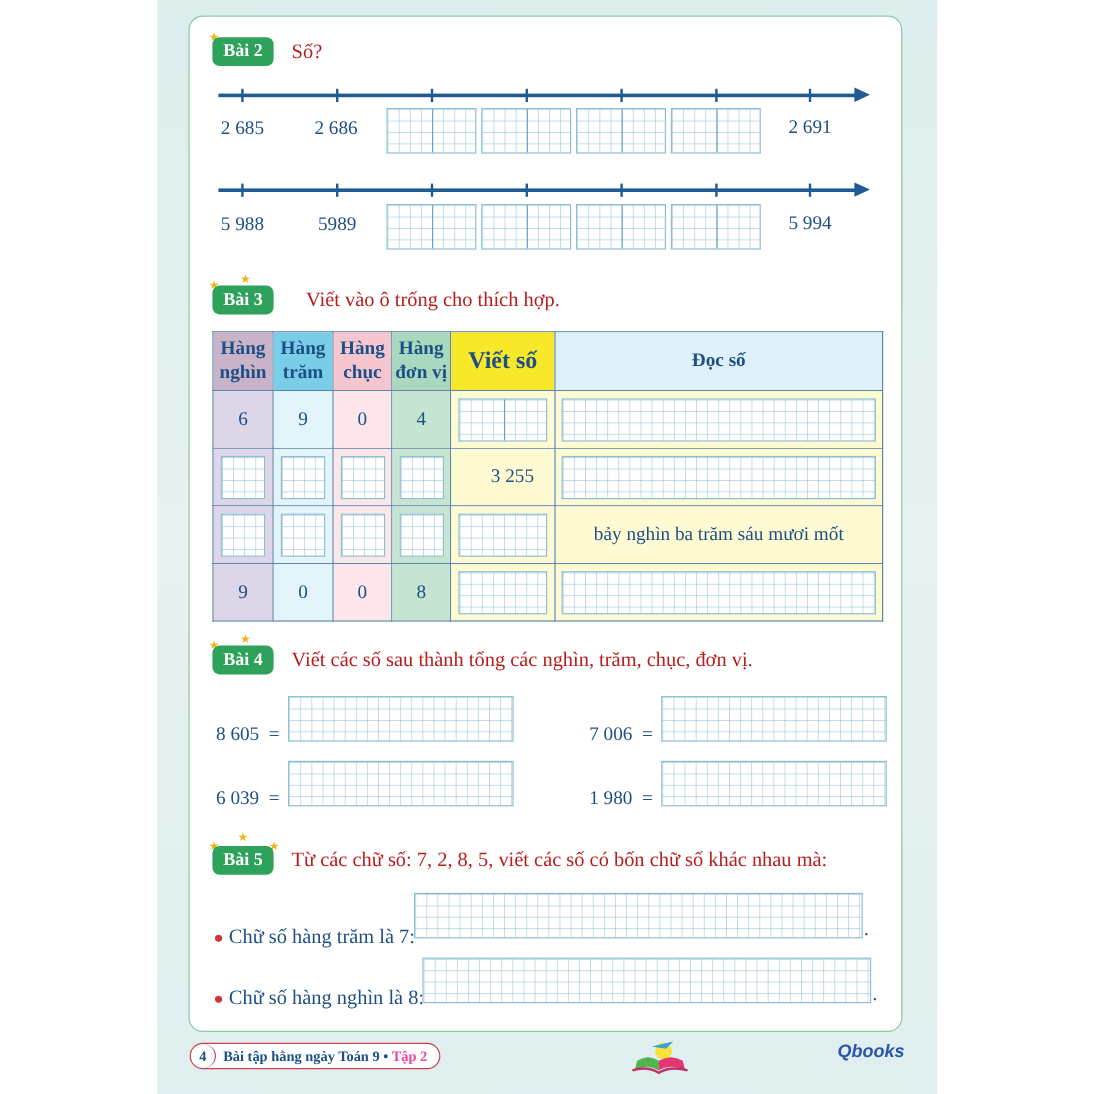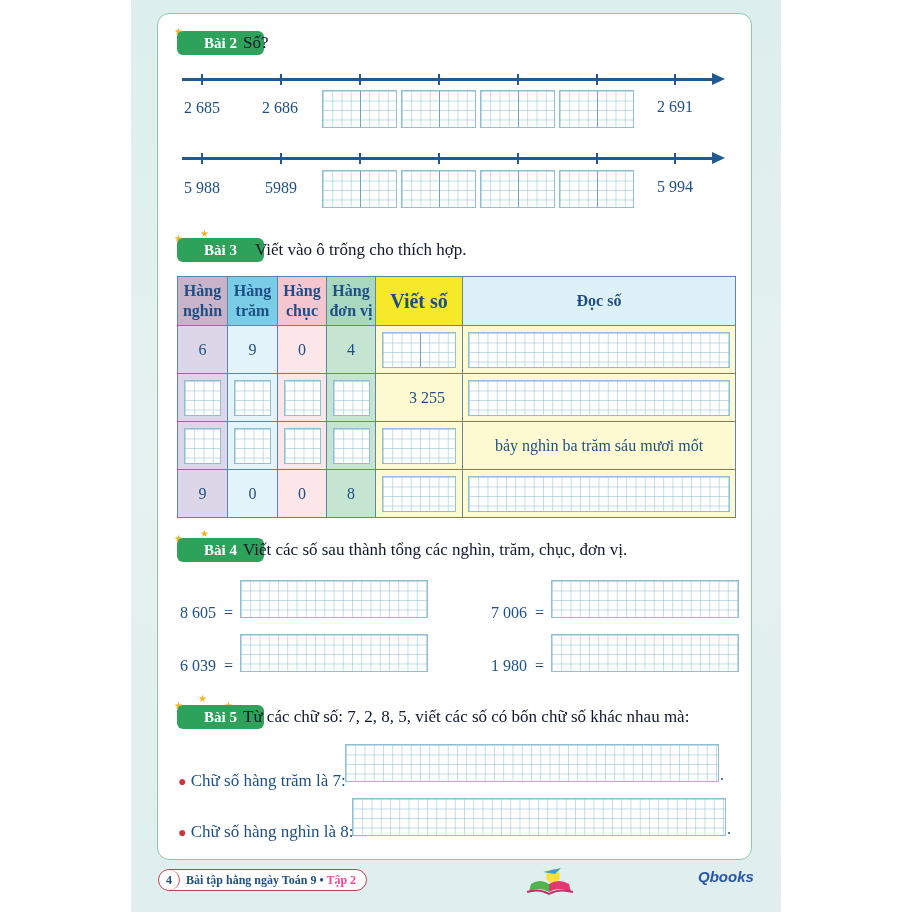--- a/index.html
+++ b/index.html
@@ -1,21 +1,21 @@
 <!DOCTYPE html>
 <html><head>
 <meta charset="utf-8">
 <style>
   html,body{margin:0;padding:0;}
   body{width:912px;height:912px;background:#ffffff;position:relative;overflow:hidden;font-family:"Liberation Serif","DejaVu Serif",serif;color:#1d4f86;}
   .page{position:absolute;left:131px;top:0;width:650px;height:912px;background:linear-gradient(180deg,#dceeed 0%,#e6f2f1 50%,#dfeeee 100%);}
   .card{position:absolute;left:157px;top:13px;width:595px;height:847px;background:#fff;border:1.5px solid #8ccaa6;border-radius:12px;box-sizing:border-box;}
-  .badge{position:absolute;height:24px;padding:0 27px;background:#2ea15a;color:#fff;font-weight:bold;font-size:15px;line-height:24px;border-radius:6px;}
+  .badge{position:absolute;height:24px;padding:0 9px;background:#2ea15a;color:#fff;font-weight:bold;font-size:15px;line-height:24px;border-radius:6px;}
   .star{position:absolute;color:#f2b21c;font-size:10px;line-height:10px;}
-  .title{position:absolute;font-size:17px;color:#0f172a;line-height:24px;white-space:nowrap;}
+  .title{position:absolute;font-size:17px;color:#b91c1c;line-height:24px;white-space:nowrap;}
   .num{position:absolute;font-size:16px;color:#1d4f86;white-space:nowrap;}
   .axis{position:absolute;height:3px;background:#1f5a93;}
   .arrow{position:absolute;width:0;height:0;border-left:13px solid #1f5a93;border-top:6px solid transparent;border-bottom:6px solid transparent;}
   .tick{position:absolute;width:2px;height:11px;background:#1f5a93;}
   .grid{position:absolute;box-sizing:border-box;border:1px solid #8fbfd2;
     background-color:#fff;
     background-image:
       linear-gradient(to right, rgba(140,190,210,0.55) 1px, transparent 1px),
       linear-gradient(to bottom, rgba(140,190,210,0.55) 1px, transparent 1px);
     background-size:9.25px 9.5px;}

